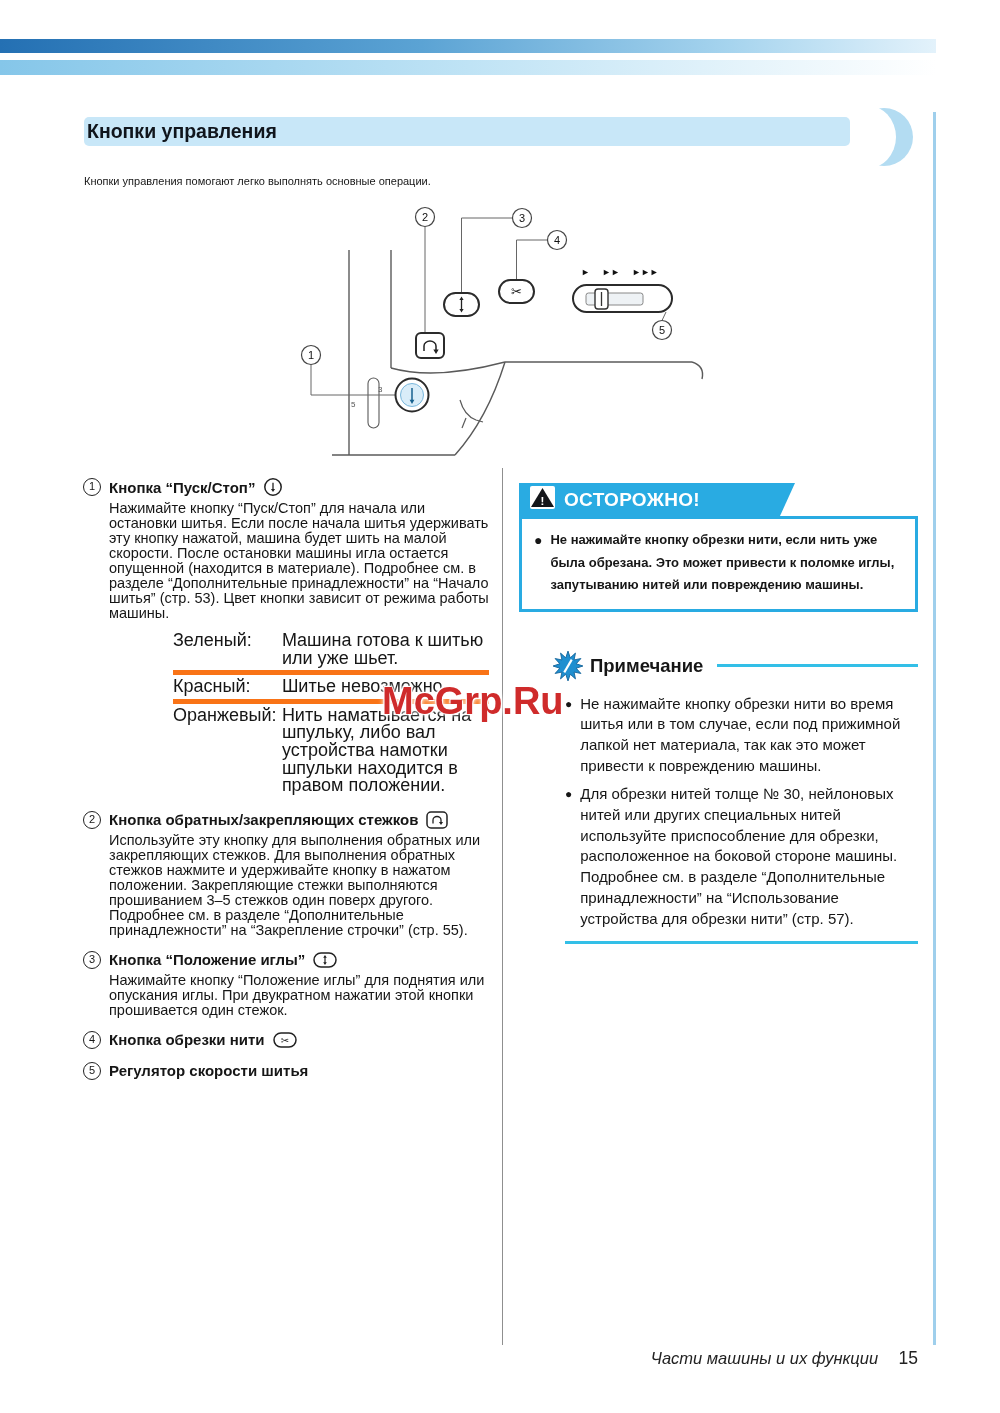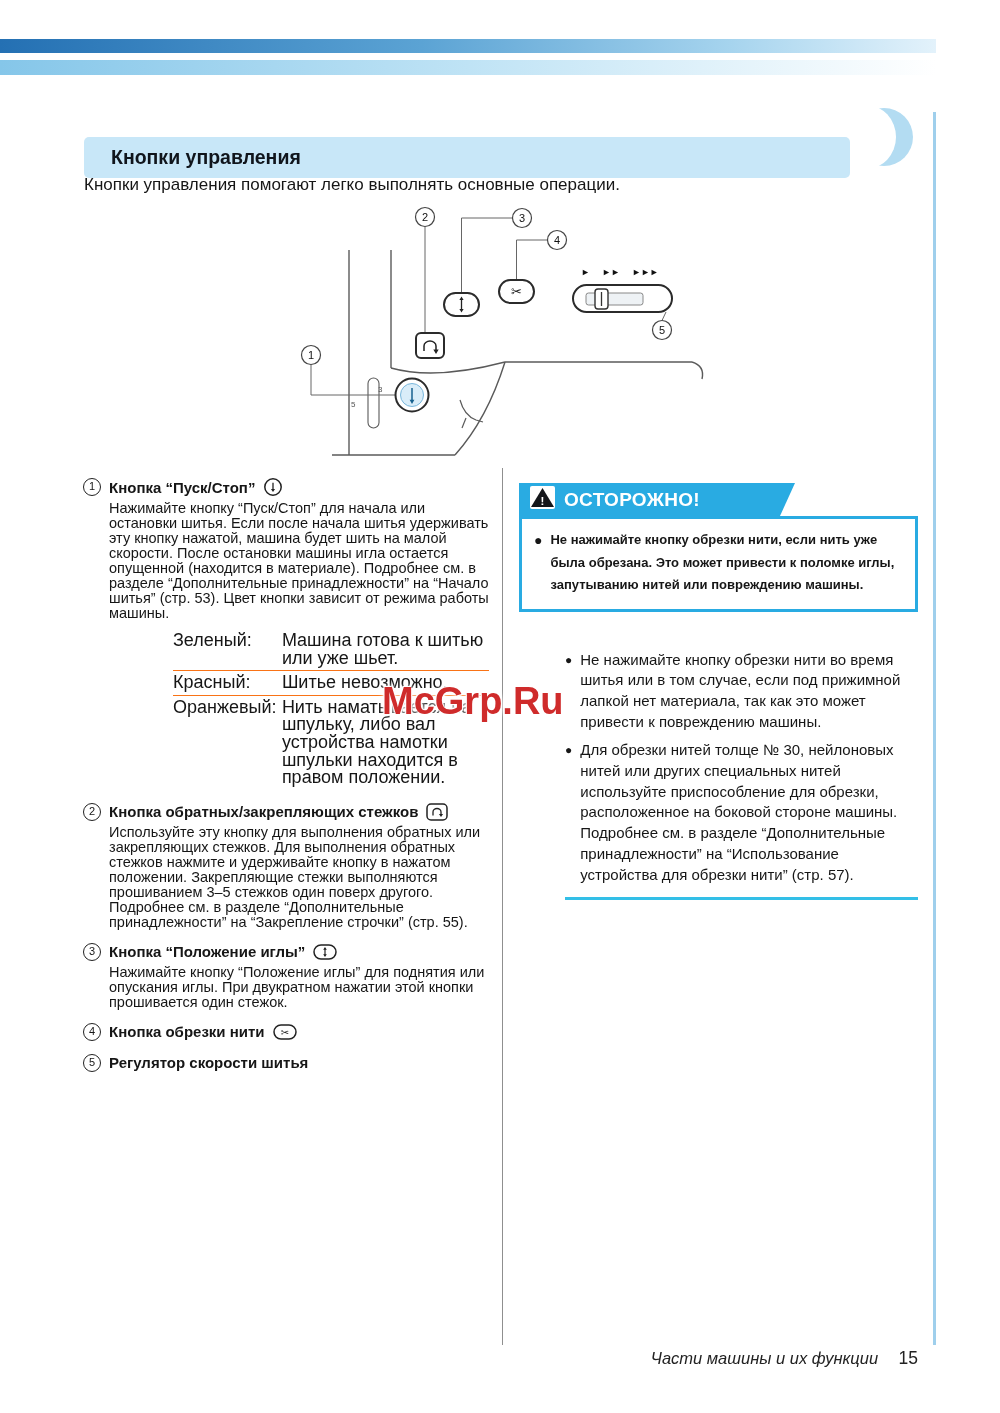--- a/index.html
+++ b/index.html
@@ -8,46 +8,46 @@
         font-family:"Liberation Sans",sans-serif;color:#161616;}
 
   
   .bar1{position:absolute;left:0;top:39px;width:936px;height:14px;
         background:linear-gradient(90deg,#2470b3,#5ba3d4 45%,#a6d4ee 78%,#e3f2fb);}
   .bar2{position:absolute;left:0;top:60px;width:936px;height:15px;
         background:linear-gradient(90deg,#85c6e9,#bfe3f5 50%,#ffffff);}
   .edge-line{position:absolute;left:933px;top:112px;width:3px;height:1233px;background:#9fcfec;}
 
   
-  .header-box{position:absolute;left:84px;top:117px;width:766px;height:41px;background:#c8e7f8;
-              border-radius:5px;display:flex;align-items:center;padding-left:27px;box-sizing:border-box;margin-top:20px;}
+  .header-box{position:absolute;left:84px;top:117px;width:766px;height:29px;background:#c8e7f8;
+              border-radius:5px;display:flex;align-items:center;padding-left:3px;box-sizing:border-box;}
   .header-title{font-size:19.5px;font-weight:bold;color:#10151c;}
   .crescent{position:absolute;left:855px;top:108px;width:58px;height:58px;overflow:hidden;}
   .crescent .full{position:absolute;left:0;top:0;width:58px;height:58px;border-radius:50%;background:#b3dcf2;}
   .crescent .cut{position:absolute;left:-19px;top:-3px;width:60px;height:64px;border-radius:50%;background:#fff;}
 
-  .intro{position:absolute;left:84px;top:175px;width:740px;font-size:17px;}
+  .intro{position:absolute;left:84px;top:175px;width:740px;font-size:11px;}
 
   .diagram{position:absolute;left:268px;top:203px;width:444px;height:266px;}
 
   
   .col-left{position:absolute;left:83px;top:477px;width:406px;}
   .item{margin-bottom:13px;}
   .item-head{display:flex;align-items:center;gap:8px;margin-bottom:4px;}
   .cnum{flex:0 0 auto;width:18px;height:18px;border:1.3px solid #222;border-radius:50%;
         font-size:11px;line-height:15.5px;text-align:center;box-sizing:border-box;}
   .item-title{font-weight:bold;font-size:15px;}
   .mini-icon{display:inline-flex;align-items:center;}
   .mini-icon svg{display:block;}
   .item-body{margin-left:26px;font-size:14.5px;line-height:15px;}
   .ctable{margin:8px 0 2px 90px;border-collapse:collapse;font-size:18px;}
   .ctable td{vertical-align:top;padding:3px 0;line-height:17.6px;}
   .ctable td.lbl{width:105px;padding-right:4px;}
   .ctable td.val{width:215px;}
-  .ctable tr + tr td{border-top:1px solid #f97316;}
+  .ctable tr + tr td{border-top:5px solid #f97316;}
 
   .divider{position:absolute;left:502px;top:468px;width:1px;height:877px;background:#8f8f8f;}
 
   
   .col-right{position:absolute;left:519px;top:483px;width:399px;}
   .caution-band{width:276px;height:33px;background:#29abe2;display:flex;align-items:center;gap:9px;
                 padding-left:11px;box-sizing:border-box;
                 clip-path:polygon(0 0,100% 0,calc(100% - 15px) 100%,0 100%);}
   .caution-title{color:#fff;font-weight:bold;font-size:19px;letter-spacing:.3px;}
   .caution-body{border:3px solid #29abe2;padding:10px 12px 12px;}
@@ -272,20 +272,30 @@
       </div>
       <div class="caution-body">
         <div class="caution-row">
           <span class="bullet">●</span>
           <div class="caution-text">Не нажимайте кнопку обрезки нити, если нить уже была обрезана. Это может привести к поломке иглы, запутыванию нитей или повреждению машины.</div>
         </div>
       </div>
     </div>
 
     <div class="note">
+      <div class="note-head">
+        <span class="note-icon">
+          <svg width="32" height="32" viewBox="0 0 30 30">
+              <polygon points="29,15 22.7,17.1 27.1,22 20.7,20.7 22,27.1 17.1,22.7 15,29 12.9,22.7 8,27.1 9.3,20.7 2.9,22 7.3,17.1 1,15 7.3,12.9 2.9,8 9.3,9.3 8,2.9 12.9,7.3 15,1 17.1,7.3 22,2.9 20.7,9.3 27.1,8 22.7,12.9" fill="#1f8fd0" stroke="#0e5f96" stroke-width="0.8"></polygon>
+              <line x1="11.5" y1="21" x2="18.5" y2="9" stroke="#fff" stroke-width="2"></line>
+            </svg>
+        </span>
+        <span class="note-title">Примечание</span>
+        <span class="note-rule"></span>
+      </div>
       <div class="note-items">
         <div class="note-item">
           <span class="bullet">●</span>
           <div class="note-text">Не нажимайте кнопку обрезки нити во время шитья или в том случае, если под прижимной лапкой нет материала, так как это может привести к повреждению машины.</div>
         </div>
         <div class="note-item">
           <span class="bullet">●</span>
           <div class="note-text">Для обрезки нитей толще № 30, нейлоновых нитей или других специальных нитей используйте приспособление для обрезки, расположенное на боковой стороне машины. Подробнее см. в разделе “Дополнительные принадлежности” на “Использование устройства для обрезки нити” (стр. 57).</div>
         </div>
       </div>

